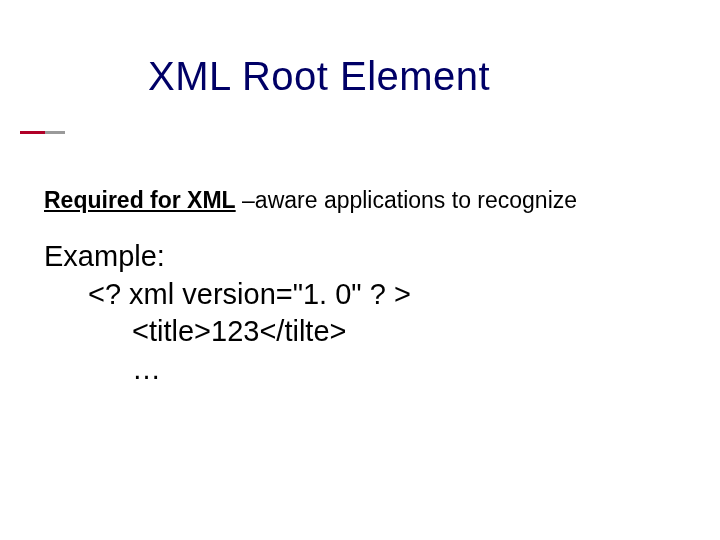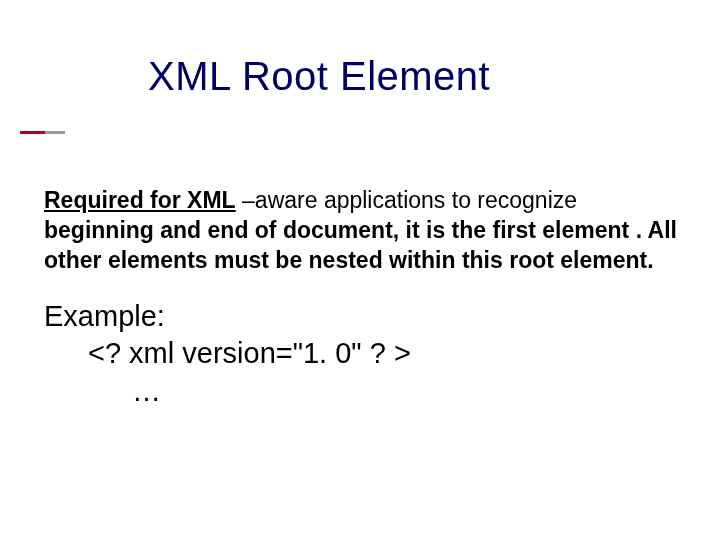--- a/index.html
+++ b/index.html
@@ -85,23 +85,23 @@
   <div class="title">XML Root Element</div>
 
   <div class="accent">
     <div class="gray"></div>
     <div class="red"></div>
   </div>
 
   <div class="body">
     <div class="para1">
       <span class="lead">Required for XML</span><span> –aware applications to recognize </span><br>
-      <span class="strong-rest">beginning and end of document, it is the first element . All other elements must be nested within this root element.</span>
     </div>
 
     <div class="example">
       <div class="ln0">Example:</div>
       <div class="ln1">&lt;? xml version="1. 0" ? &gt;</div>
+      <div class="ln2">&lt;title&gt;123&lt;/tilte&gt;</div>
       <div class="ln2">…</div>
     </div>
   </div>
 
 </div>
 
 </body></html>

